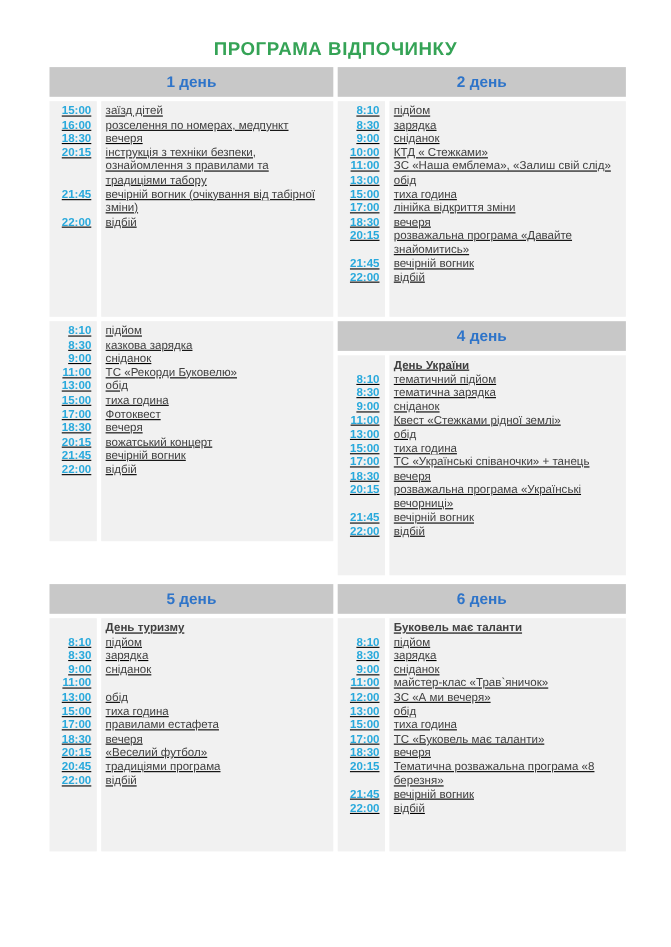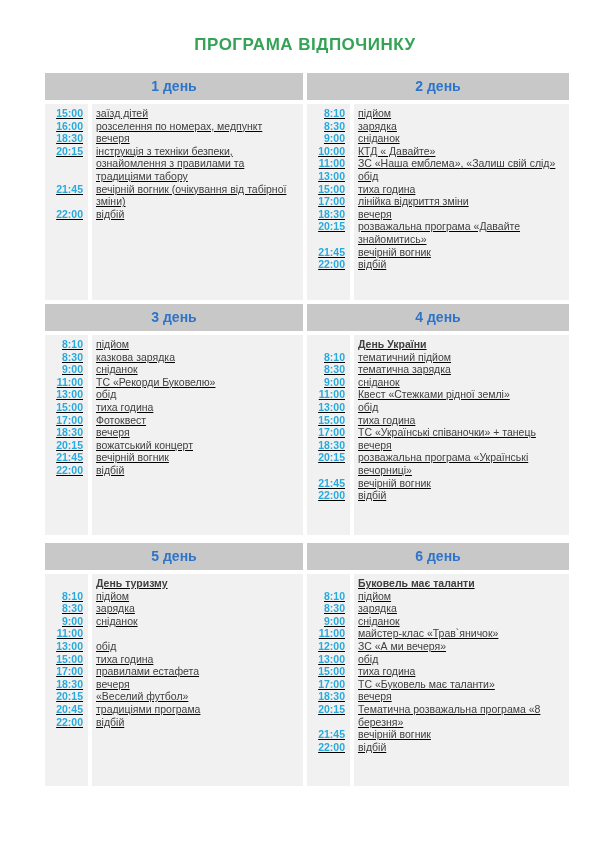--- a/index.html
+++ b/index.html
@@ -5,21 +5,21 @@
   html,body { margin:0; padding:0; background:#ffffff; }
   .page {
     width:610px; height:861px; position:relative; background:#ffffff;
     font-family:"Liberation Sans", sans-serif; overflow:hidden;
   }
   .title {
     position:absolute; top:35px; left:0; width:100%;
     text-align:center; color:#35a356; font-size:17px; font-weight:bold;
     letter-spacing:0.5px;
   }
-  .grid { position:absolute; left:45px; top:73px; width:524px; }
+  .grid { position:absolute; left:45px; top:61px; width:524px; }
   .section { display:grid; grid-template-columns:258px 262px; column-gap:4px; }
   .sec-2 { margin-top:4px; }
   .sec-3 { margin-top:8px; }
   .panel-header {
     height:27px; line-height:27px; background:#c8c8c8; color:#2e74c9;
     font-weight:bold; font-size:14px; text-align:center; margin-bottom:4px;
   }
   .panel-body { position:relative; }
   .sec-1 .panel-body { height:196px; }
   .sec-2 .panel-body { height:200px; }
@@ -90,21 +90,21 @@
               <div class="entry">
                 <span class="entry-time">8:30</span>
                 <span class="entry-text">зарядка</span>
               </div>
               <div class="entry">
                 <span class="entry-time">9:00</span>
                 <span class="entry-text">сніданок</span>
               </div>
               <div class="entry">
                 <span class="entry-time">10:00</span>
-                <span class="entry-text">КТД « Давайте»</span>
+                <span class="entry-text">КТД « Стежками»</span>
               </div>
               <div class="entry">
                 <span class="entry-time">11:00</span>
                 <span class="entry-text">ЗС «Наша емблема», «Залиш свій слід»</span>
               </div>
               <div class="entry">
                 <span class="entry-time">13:00</span>
                 <span class="entry-text">обід</span>
               </div>
               <div class="entry">
@@ -131,21 +131,20 @@
                 <span class="entry-time">22:00</span>
                 <span class="entry-text">відбій</span>
               </div>
             </div>
         </div>
       </div>
     </div>
 
     <div class="section sec-2">
       <div class="panel">
-        <div class="panel-header">3 день</div>
         <div class="panel-body">
           <div class="bg-time"></div>
           <div class="bg-text"></div>
           <div class="entries">
               <div class="entry">
                 <span class="entry-time">8:10</span>
                 <span class="entry-text">підйом</span>
               </div>
               <div class="entry">
                 <span class="entry-time">8:30</span>

